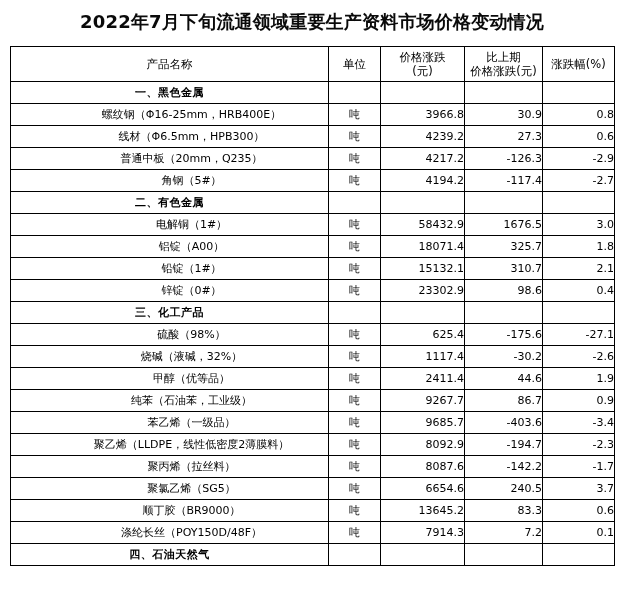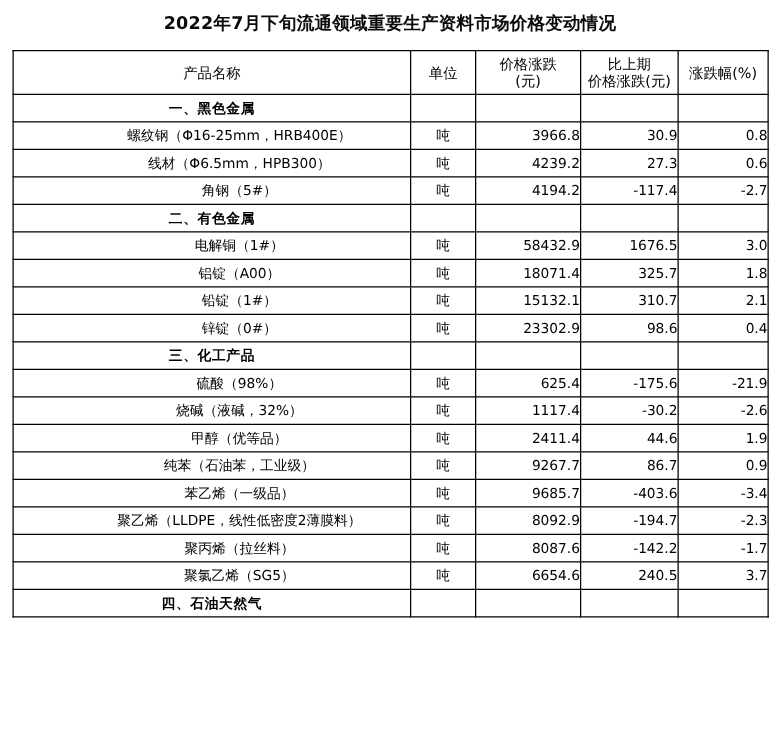--- a/index.html
+++ b/index.html
@@ -14,21 +14,21 @@
     color: #000000;
     overflow: hidden;
   }
   .page {
     width: 624px;
     box-sizing: border-box;
     padding: 0;
   }
   .doc-title {
     text-align: center;
-    font-size: 14px;
+    font-size: 18px;
     font-weight: bold;
     letter-spacing: 0.2px;
     padding: 10px 0 12px 0;
     color: #0a0a0a;
   }
   table.price-table {
     border-collapse: collapse;
     width: 604px;
     margin: 0 10px;
     table-layout: fixed;
@@ -127,20 +127,27 @@
           <td class="num">0.8</td>
         </tr>
         <tr>
           <td class="name item">线材（Φ6.5mm，HPB300）</td>
           <td class="unit">吨</td>
           <td class="num">4239.2</td>
           <td class="num">27.3</td>
           <td class="num">0.6</td>
         </tr>
         <tr>
+          <td class="name item">普通中板（20mm，Q235）</td>
+          <td class="unit">吨</td>
+          <td class="num">4217.2</td>
+          <td class="num">-126.3</td>
+          <td class="num">-2.9</td>
+        </tr>
+        <tr>
           <td class="name item">角钢（5#）</td>
           <td class="unit">吨</td>
           <td class="num">4194.2</td>
           <td class="num">-117.4</td>
           <td class="num">-2.7</td>
         </tr>
         <tr>
           <td class="name group">二、有色金属</td>
           <td class="unit"></td>
           <td class="num"></td>
@@ -180,21 +187,21 @@
           <td class="unit"></td>
           <td class="num"></td>
           <td class="num"></td>
           <td class="num"></td>
         </tr>
         <tr>
           <td class="name item">硫酸（98%）</td>
           <td class="unit">吨</td>
           <td class="num">625.4</td>
           <td class="num">-175.6</td>
-          <td class="num">-21.9</td>
+          <td class="num">-27.1</td>
         </tr>
         <tr>
           <td class="name item">烧碱（液碱，32%）</td>
           <td class="unit">吨</td>
           <td class="num">1117.4</td>
           <td class="num">-30.2</td>
           <td class="num">-2.6</td>
         </tr>
         <tr>
           <td class="name item">甲醇（优等品）</td>
@@ -232,20 +239,34 @@
           <td class="num">-1.7</td>
         </tr>
         <tr>
           <td class="name item">聚氯乙烯（SG5）</td>
           <td class="unit">吨</td>
           <td class="num">6654.6</td>
           <td class="num">240.5</td>
           <td class="num">3.7</td>
         </tr>
         <tr>
+          <td class="name item">顺丁胶（BR9000）</td>
+          <td class="unit">吨</td>
+          <td class="num">13645.2</td>
+          <td class="num">83.3</td>
+          <td class="num">0.6</td>
+        </tr>
+        <tr>
+          <td class="name item">涤纶长丝（POY150D/48F）</td>
+          <td class="unit">吨</td>
+          <td class="num">7914.3</td>
+          <td class="num">7.2</td>
+          <td class="num">0.1</td>
+        </tr>
+        <tr>
           <td class="name group">四、石油天然气</td>
           <td class="unit"></td>
           <td class="num"></td>
           <td class="num"></td>
           <td class="num"></td>
         </tr>
       </tbody>
   </table>
 
 </div>

